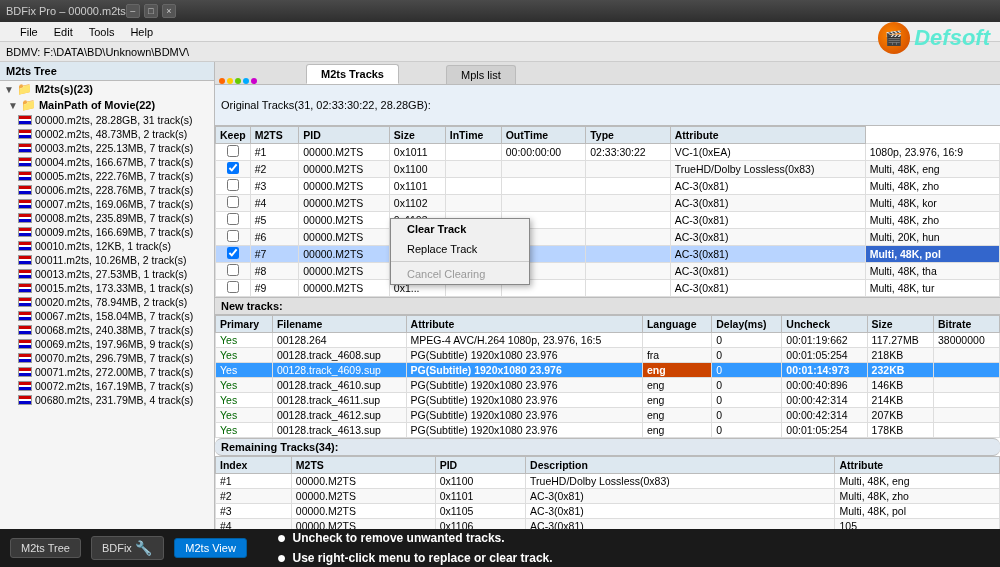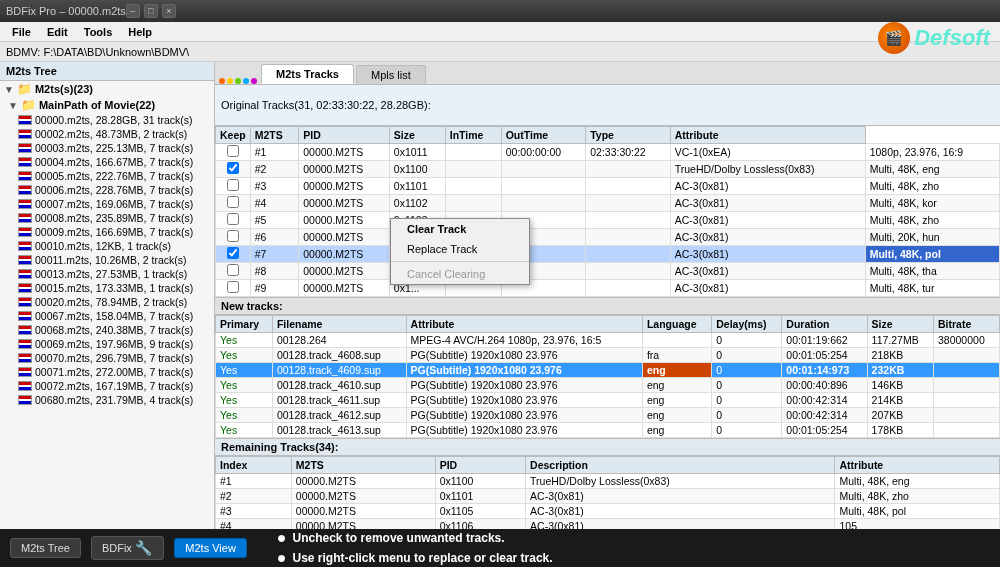--- a/index.html
+++ b/index.html
@@ -33,23 +33,22 @@
       display: flex; align-items: center; justify-content: center;
       font-size: 9px; color: #ccc;
     }
 
     
     #menu-bar {
       background: #f0f0f0;
       height: 20px;
       display: flex;
       align-items: center;
-      padding: 0 4px;
+      padding: 0 12px;
       border-bottom: 1px solid #ccc;
-      font-weight: bold;
     }
     .menu-item {
       padding: 2px 8px;
       font-size: 11px;
       cursor: pointer;
     }
 
     
     #logo {
       position: absolute;
@@ -135,20 +134,21 @@
       overflow: hidden;
     }
 
     
     #tabs {
       display: flex;
       background: #e0e0e0;
       border-bottom: 1px solid #bbb;
       padding-top: 2px;
       align-items: flex-end;
+      gap: 45px;
     }
     .tab {
       padding: 3px 14px;
       font-size: 11px;
       cursor: pointer;
       border: 1px solid #bbb;
       border-bottom: none;
       background: #d0d0d0;
       margin-right: 2px;
       border-radius: 3px 3px 0 0;
@@ -196,20 +196,21 @@
     input[type=checkbox] { width: 12px; height: 12px; }
 
     
     .section-label {
       background: #e0e8f0;
       padding: 2px 6px;
       font-size: 11px;
       font-weight: bold;
       border-top: 1px solid #bbb;
       border-bottom: 1px solid #bbb;
+      border-radius: 7px;
     }
 
     
     #context-menu {
       position: absolute;
       top: 218px;
       left: 390px;
       background: #f0f0f0;
       border: 1px solid #888;
       box-shadow: 2px 2px 6px rgba(0,0,0,0.3);
@@ -573,21 +574,21 @@
 
       <div class="table-section">
         <table>
           <thead>
             <tr>
               <th>Primary</th>
               <th>Filename</th>
               <th>Attribute</th>
               <th>Language</th>
               <th>Delay(ms)</th>
-              <th>Duration</th>
+              <th>Uncheck</th>
               <th>Size</th>
               <th>Bitrate</th>
             </tr>
           </thead>
           <tbody id="new-tracks-body">
           <tr>
     <td style="color:#006600;">Yes</td>
     <td>00128.264</td>
     <td style="">MPEG-4 AVC/H.264 1080p, 23.976, 16:5</td>
     <td style=""></td>

